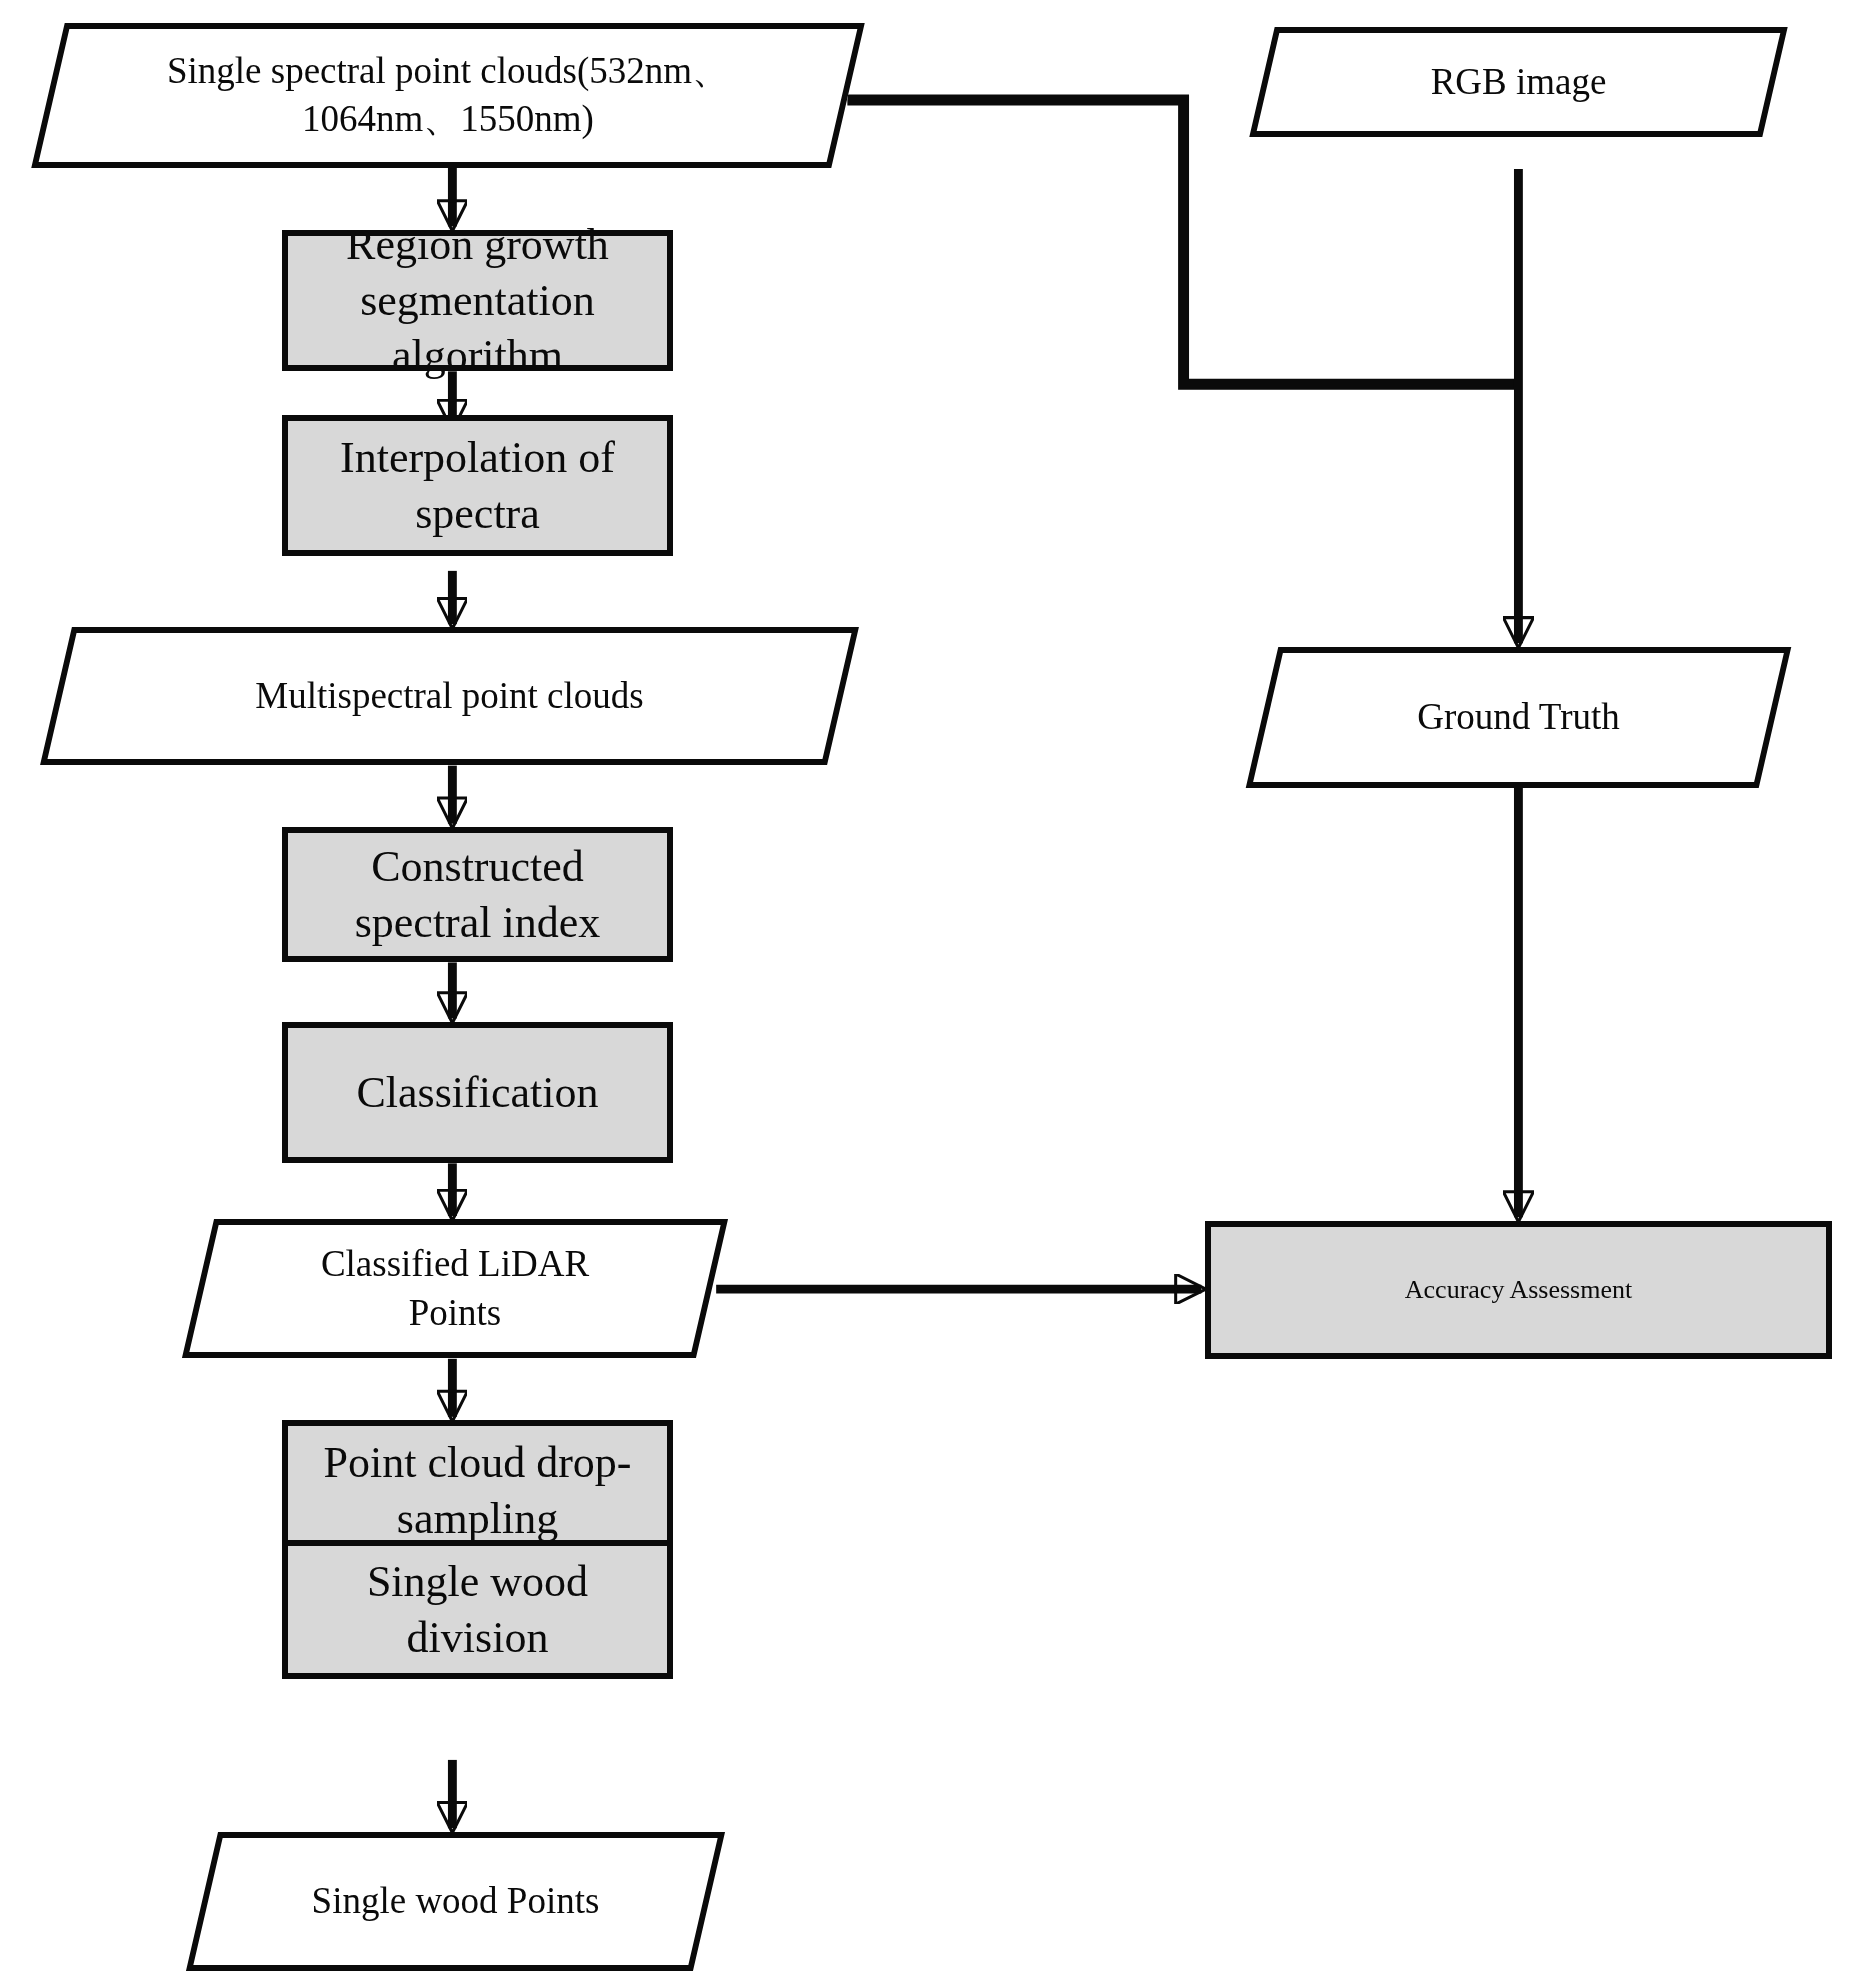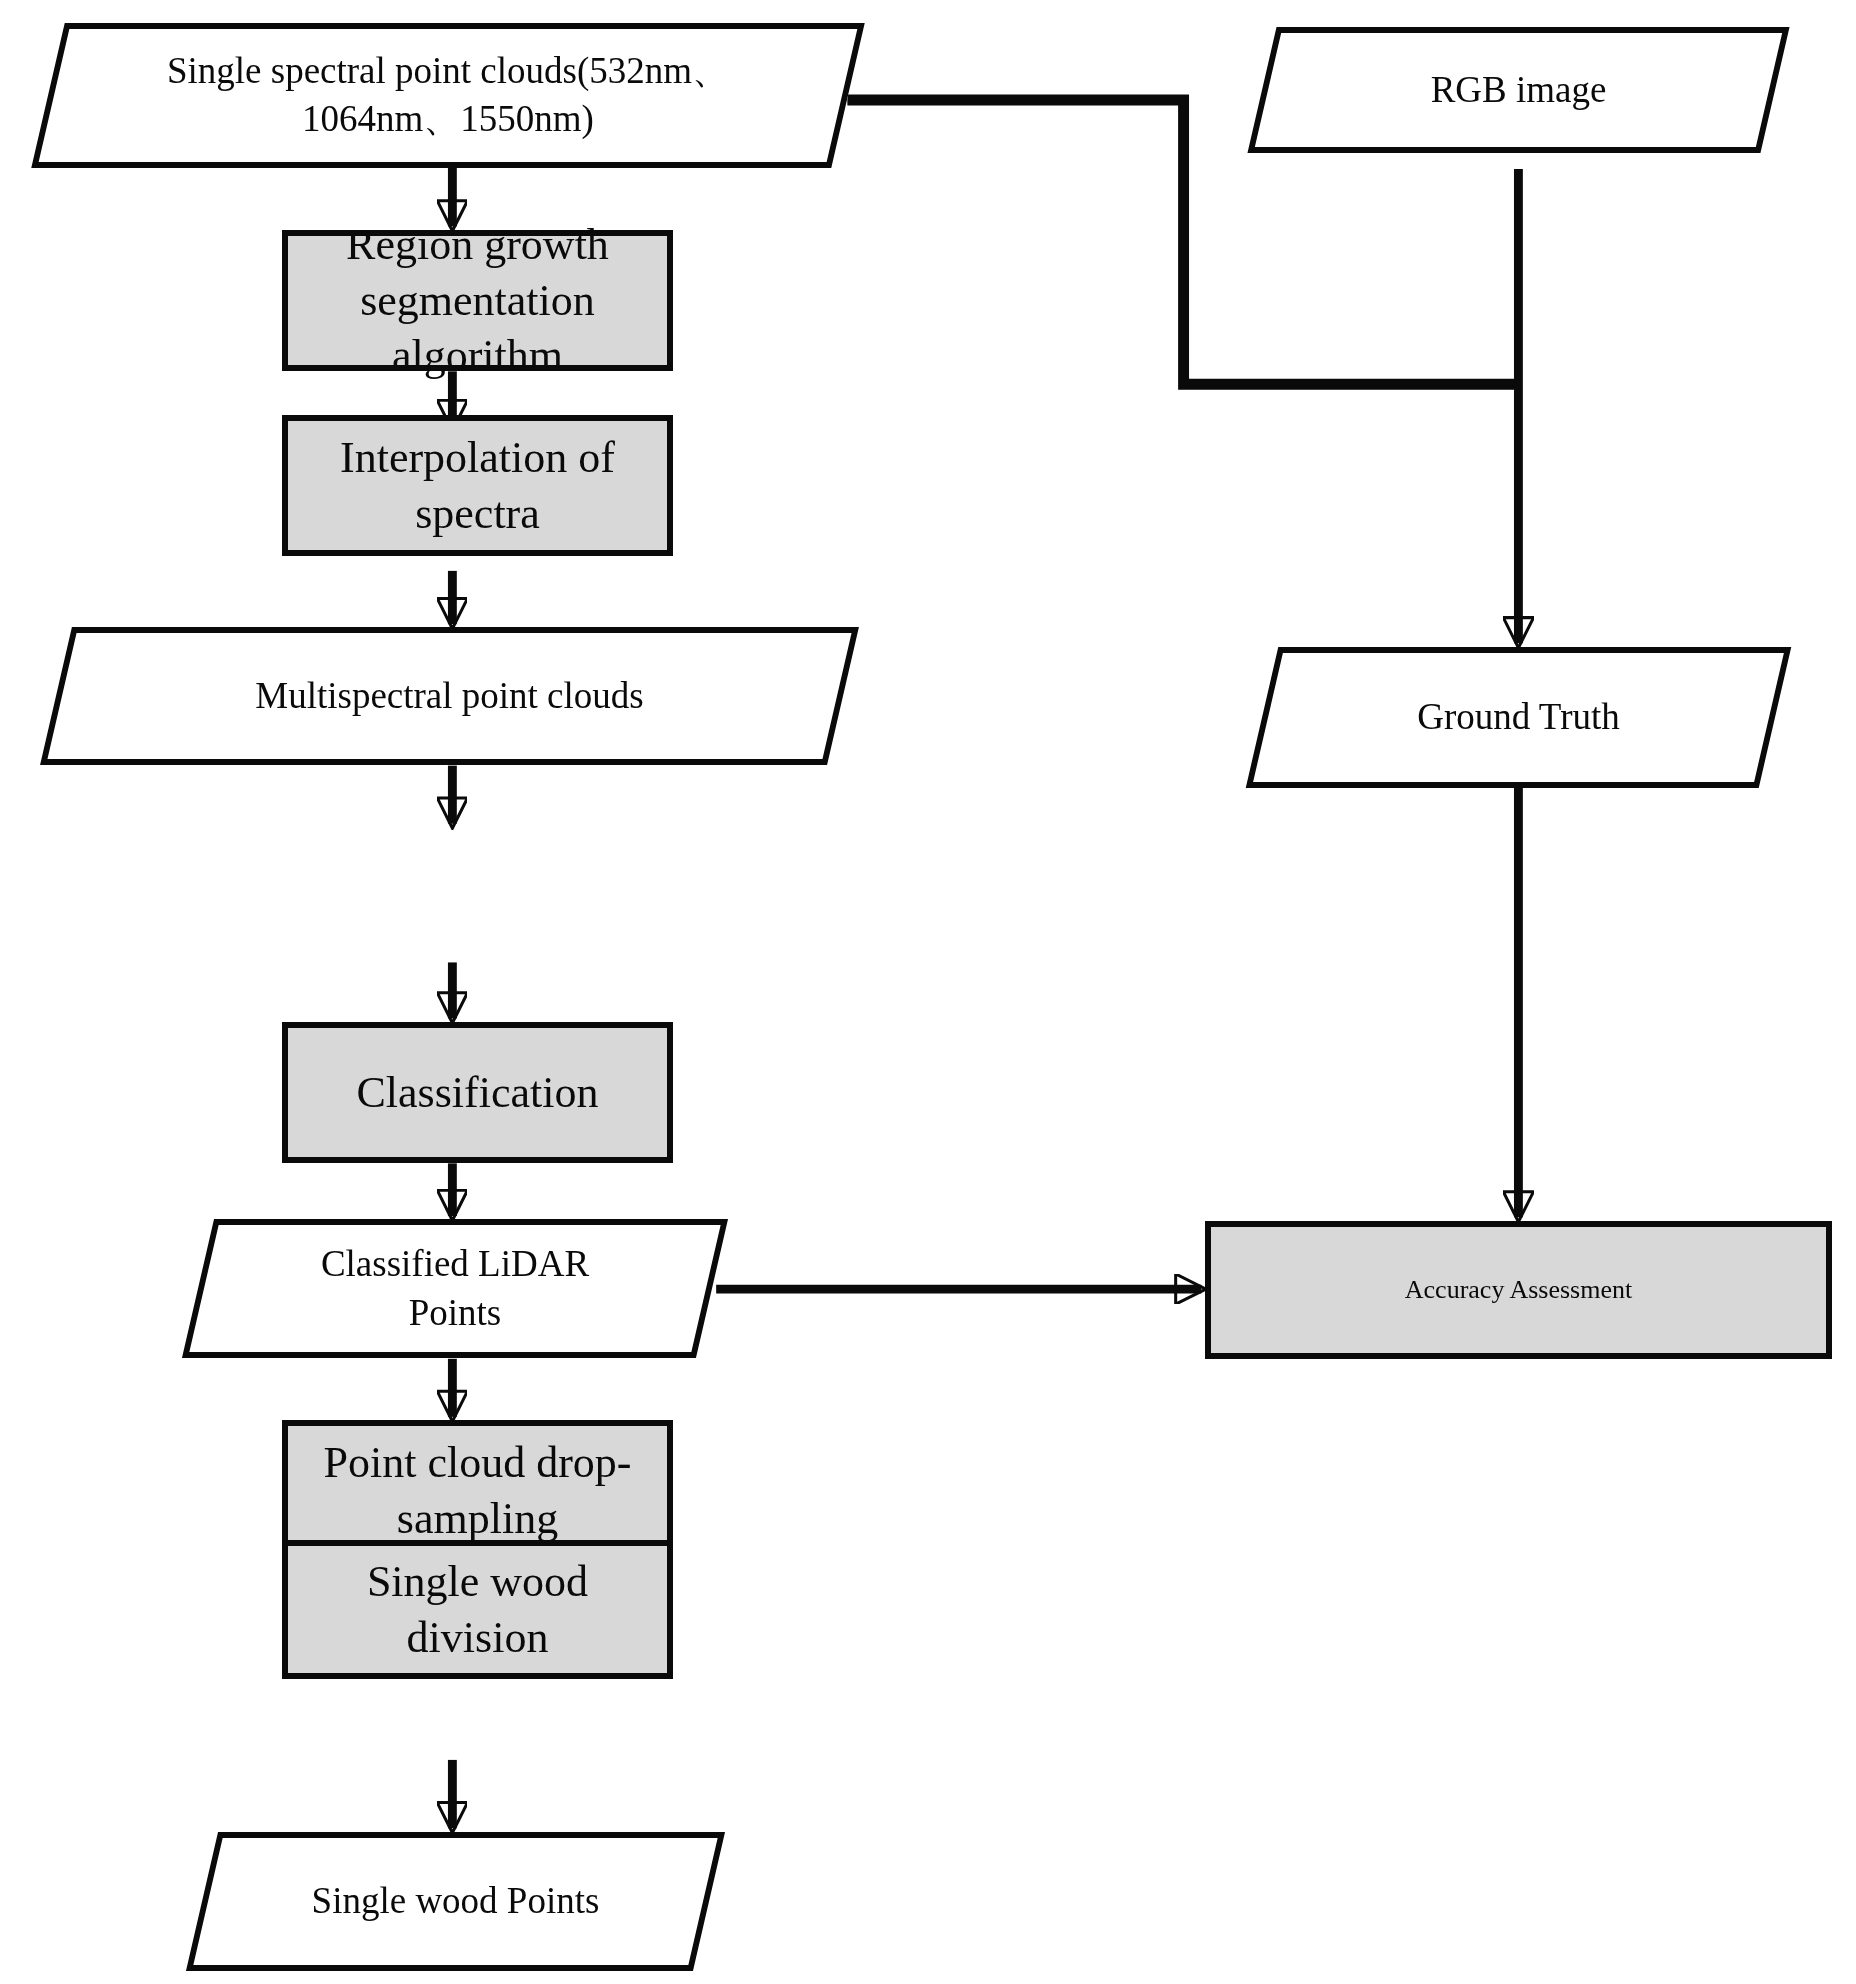--- a/index.html
+++ b/index.html
@@ -92,20 +92,24 @@
     <span class="ln">spectra</span>
   </div>
 
   <div class="node para" style="left:56px;top:627px;width:787px;height:138px">
     <div class="shape"></div>
     <div class="label fs-io">
       <span class="ln">Multispectral point clouds</span>
     </div>
   </div>
 
+  <div class="node process fs-box" style="left:258px;top:827px;width:391px;height:135px">
+    <span class="ln">Constructed</span>
+    <span class="ln">spectral index</span>
+  </div>
 
   <div class="node process fs-box" style="left:258px;top:1022px;width:391px;height:141px">
     <span class="ln">Classification</span>
   </div>
 
   <div class="node para" style="left:198px;top:1219px;width:514px;height:139px">
     <div class="shape"></div>
     <div class="label fs-io">
       <span class="ln">Classified LiDAR</span>
       <span class="ln">Points</span>
@@ -122,21 +126,21 @@
     <span class="ln">division</span>
   </div>
 
   <div class="node para" style="left:202px;top:1832px;width:507px;height:139px">
     <div class="shape"></div>
     <div class="label fs-io">
       <span class="ln">Single wood Points</span>
     </div>
   </div>
 
-  <div class="node para" style="left:1262px;top:27px;width:513px;height:126px">
+  <div class="node para" style="left:1262px;top:27px;width:513px;height:110px">
     <div class="shape"></div>
     <div class="label fs-io">
       <span class="ln">RGB image</span>
     </div>
   </div>
 
   <div class="node para" style="left:1262px;top:647px;width:513px;height:141px">
     <div class="shape"></div>
     <div class="label fs-io">
       <span class="ln">Ground Truth</span>

